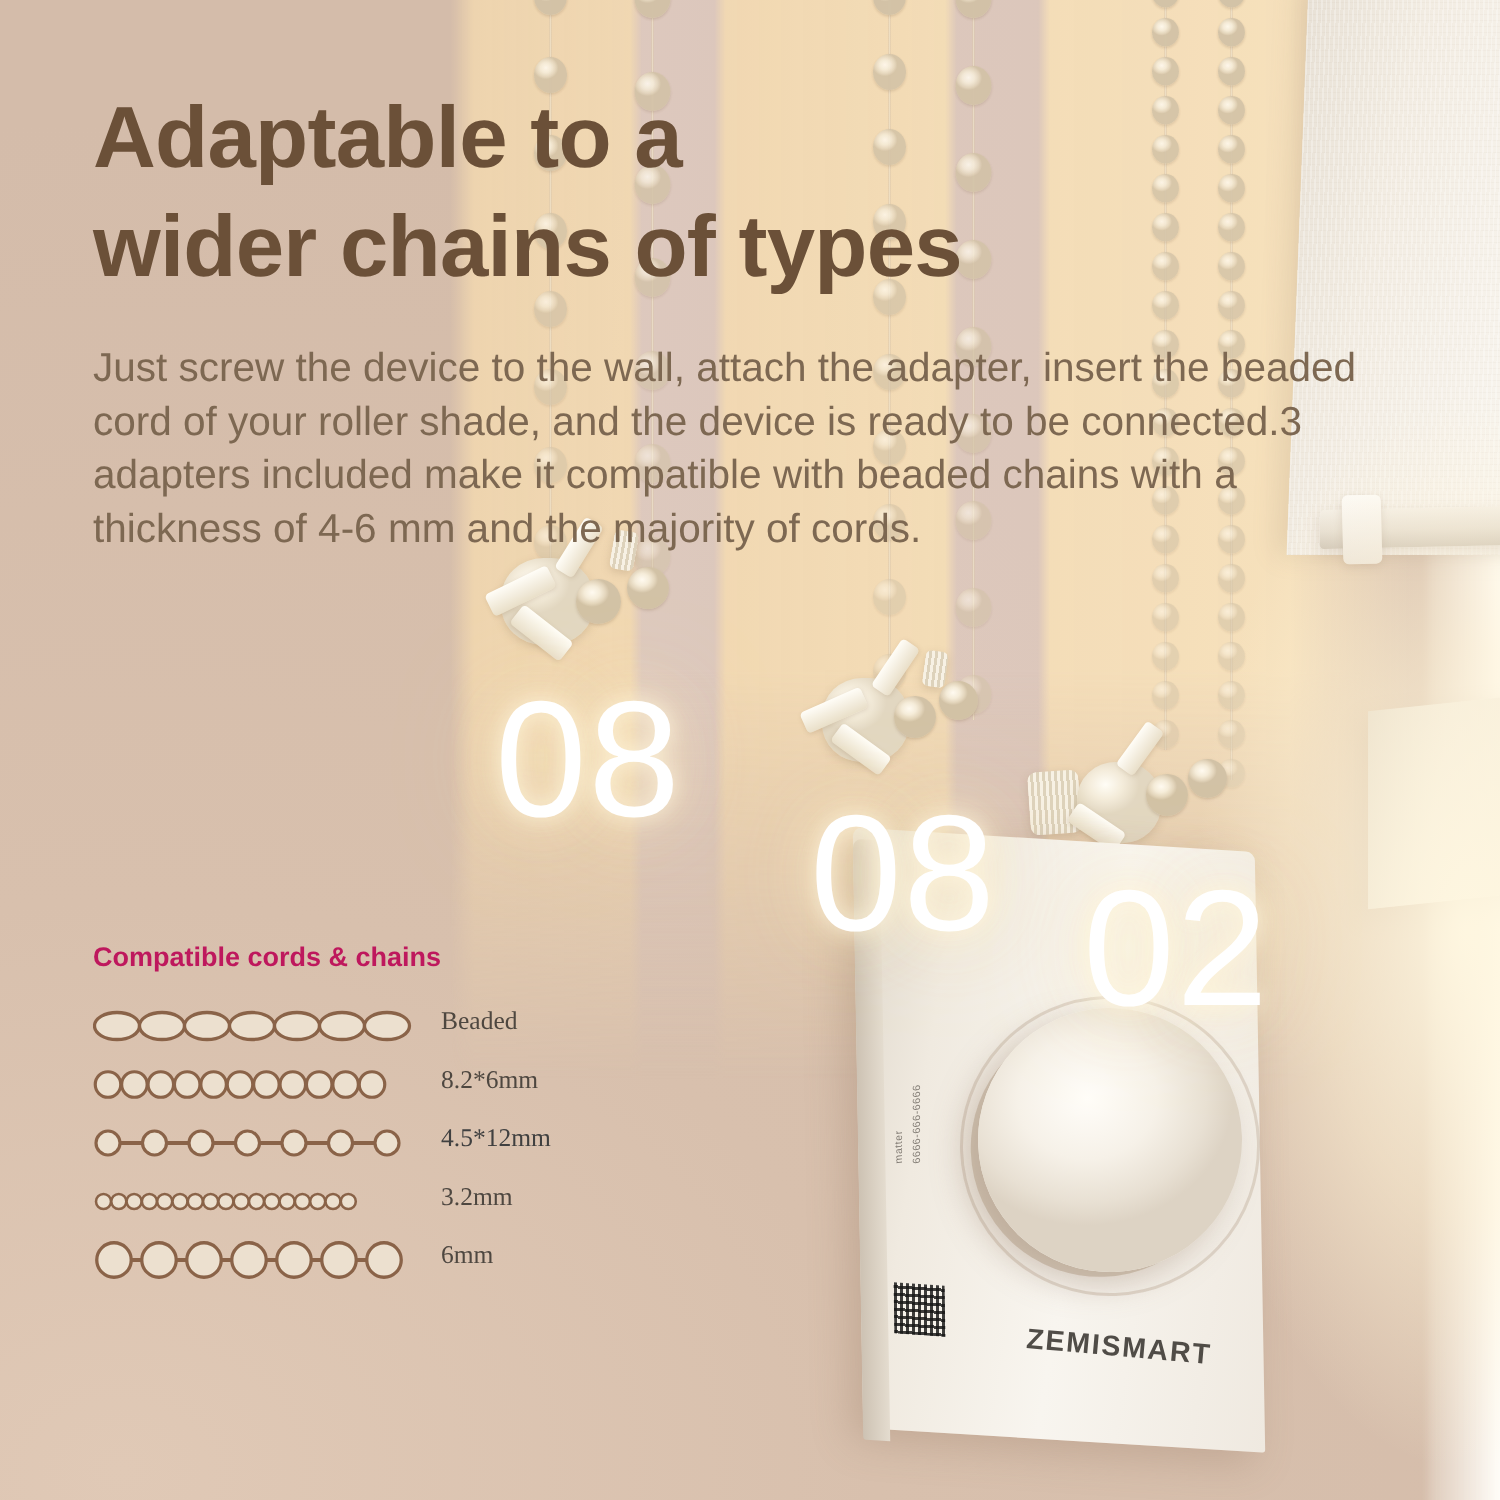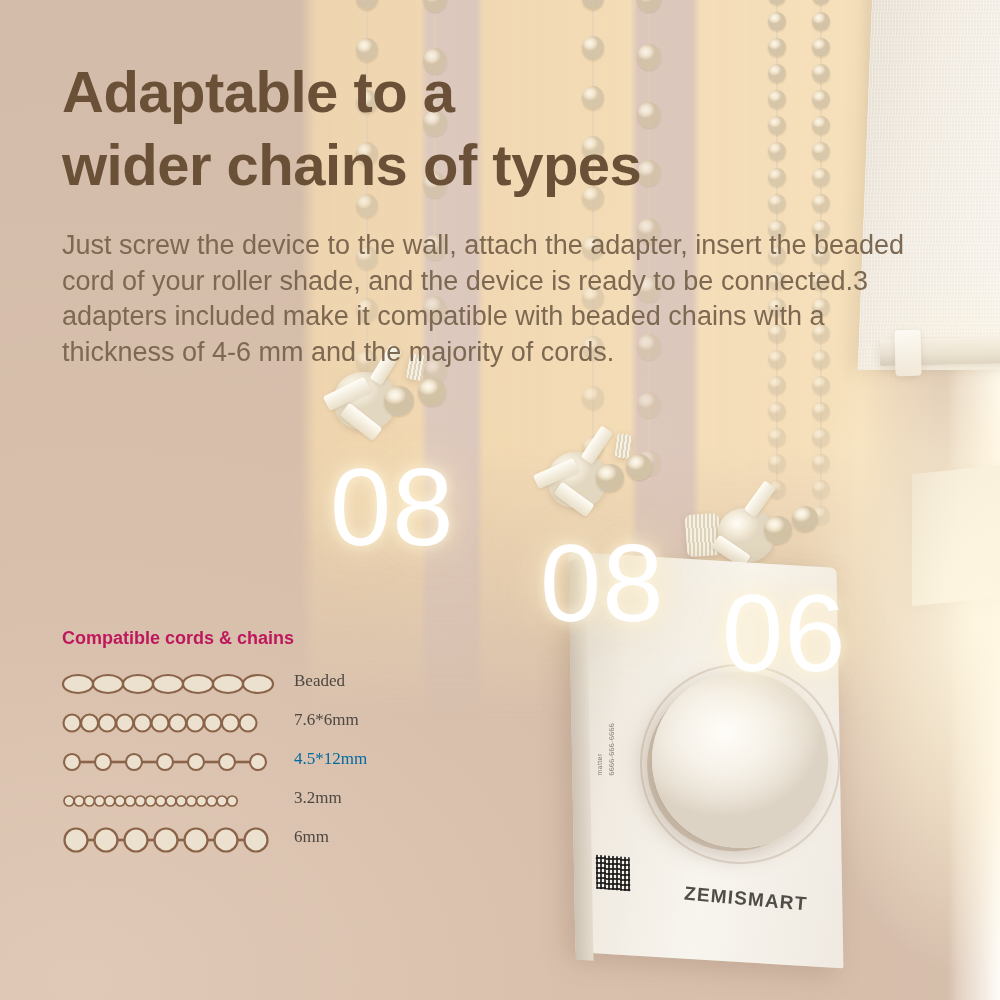--- a/index.html
+++ b/index.html
@@ -439,21 +439,21 @@
   <div class="knob-ring"></div>
   <div class="knob"></div>
   <div class="qr"></div>
   <div class="label-text">matter</div>
   <div class="label-text second">6666-666-6666</div>
   <div class="brand">ZEMISMART</div>
 
   <div id="steps">
       <div class="step" style="left: 330px; top: 452px; font-size: 110px;">08</div>
       <div class="step" style="left: 540px; top: 528px; font-size: 110px;">08</div>
-      <div class="step" style="left: 722px; top: 578px; font-size: 110px;">06</div>
+      <div class="step" style="left: 722px; top: 578px; font-size: 110px;">02</div>
     </div>
 
   <div class="headline">
     <span class="ln">Adaptable to a</span>
     <span class="ln">wider chains of types</span>
   </div>
 
   <div class="paragraph">Just screw the device to the wall, attach the adapter, insert the beaded cord of your roller shade, and the device is ready to be connected.3 adapters included make it compatible with beaded chains with a thickness of 4-6 mm and the majority of cords.</div>
 
   <div class="cords">
@@ -494,39 +494,39 @@
               <circle cx="115.60000000000001" cy="13" r="8.5" fill="#ece0cf" stroke="#8a6348" stroke-width="2.1"></circle>
               <line x1="124.10000000000002" y1="13" x2="124.70000000000002" y2="13" stroke="#8a6348" stroke-width="2.2"></line>
               <circle cx="133.20000000000002" cy="13" r="8.5" fill="#ece0cf" stroke="#8a6348" stroke-width="2.1"></circle>
               <line x1="141.70000000000002" y1="13" x2="142.3" y2="13" stroke="#8a6348" stroke-width="2.2"></line>
               <circle cx="150.8" cy="13" r="8.5" fill="#ece0cf" stroke="#8a6348" stroke-width="2.1"></circle>
               <line x1="159.3" y1="13" x2="159.9" y2="13" stroke="#8a6348" stroke-width="2.2"></line>
               <circle cx="168.4" cy="13" r="8.5" fill="#ece0cf" stroke="#8a6348" stroke-width="2.1"></circle>
               <line x1="176.9" y1="13" x2="177.5" y2="13" stroke="#8a6348" stroke-width="2.2"></line>
               <circle cx="186" cy="13" r="8.5" fill="#ece0cf" stroke="#8a6348" stroke-width="2.1"></circle>
             </svg></div>
-          <div class="cord-label" style="color: rgb(78, 71, 64);">7.6*6mm</div>
+          <div class="cord-label" style="color: rgb(78, 71, 64);">8.2*6mm</div>
         </div>
         <div class="cord-row">
           <div class="cord-art"><svg width="218" height="26" viewBox="0 0 218 26" xmlns="http://www.w3.org/2000/svg">
               <circle cx="10" cy="13" r="8" fill="#ece0cf" stroke="#8a6348" stroke-width="2.1"></circle>
               <line x1="18" y1="13" x2="33" y2="13" stroke="#8a6348" stroke-width="2.6"></line>
               <circle cx="41" cy="13" r="8" fill="#ece0cf" stroke="#8a6348" stroke-width="2.1"></circle>
               <line x1="49" y1="13" x2="64" y2="13" stroke="#8a6348" stroke-width="2.6"></line>
               <circle cx="72" cy="13" r="8" fill="#ece0cf" stroke="#8a6348" stroke-width="2.1"></circle>
               <line x1="80" y1="13" x2="95" y2="13" stroke="#8a6348" stroke-width="2.6"></line>
               <circle cx="103" cy="13" r="8" fill="#ece0cf" stroke="#8a6348" stroke-width="2.1"></circle>
               <line x1="111" y1="13" x2="126" y2="13" stroke="#8a6348" stroke-width="2.6"></line>
               <circle cx="134" cy="13" r="8" fill="#ece0cf" stroke="#8a6348" stroke-width="2.1"></circle>
               <line x1="142" y1="13" x2="157" y2="13" stroke="#8a6348" stroke-width="2.6"></line>
               <circle cx="165" cy="13" r="8" fill="#ece0cf" stroke="#8a6348" stroke-width="2.1"></circle>
               <line x1="173" y1="13" x2="188" y2="13" stroke="#8a6348" stroke-width="2.6"></line>
               <circle cx="196" cy="13" r="8" fill="#ece0cf" stroke="#8a6348" stroke-width="2.1"></circle>
             </svg></div>
-          <div class="cord-label" style="color: #0369a1;">4.5*12mm</div>
+          <div class="cord-label" style="color: #404040;">4.5*12mm</div>
         </div>
         <div class="cord-row">
           <div class="cord-art"><svg width="218" height="26" viewBox="0 0 218 26" xmlns="http://www.w3.org/2000/svg">
               <circle cx="7" cy="13" r="5" fill="#ece0cf" stroke="#8a6348" stroke-width="1.7"></circle>
               <line x1="12" y1="13" x2="12.2" y2="13" stroke="#8a6348" stroke-width="1.7"></line>
               <circle cx="17.2" cy="13" r="5" fill="#ece0cf" stroke="#8a6348" stroke-width="1.7"></circle>
               <line x1="22.2" y1="13" x2="22.4" y2="13" stroke="#8a6348" stroke-width="1.7"></line>
               <circle cx="27.4" cy="13" r="5" fill="#ece0cf" stroke="#8a6348" stroke-width="1.7"></circle>
               <line x1="32.39999999999999" y1="13" x2="32.599999999999994" y2="13" stroke="#8a6348" stroke-width="1.7"></line>
               <circle cx="37.599999999999994" cy="13" r="5" fill="#ece0cf" stroke="#8a6348" stroke-width="1.7"></circle>

